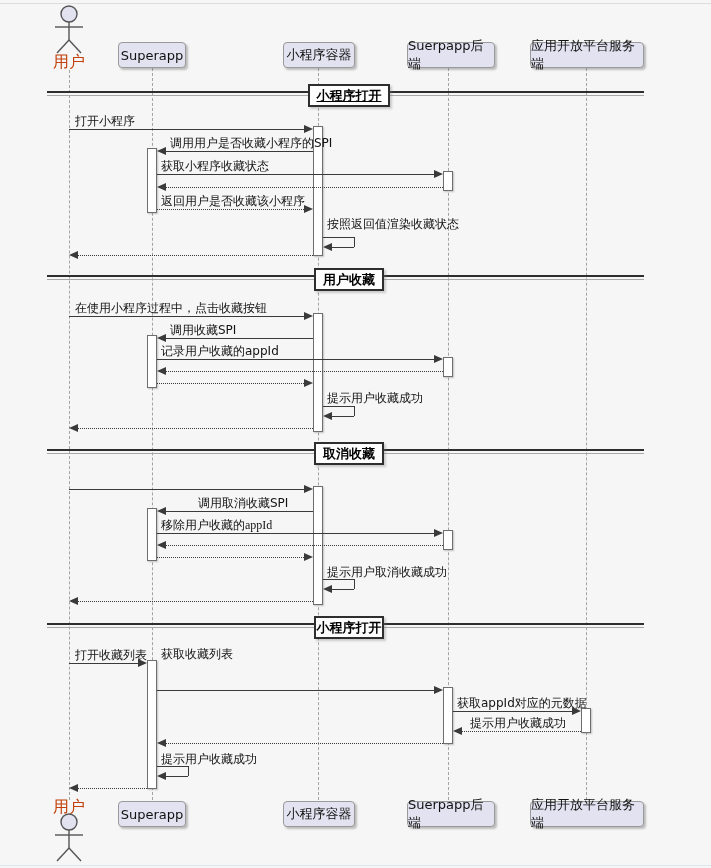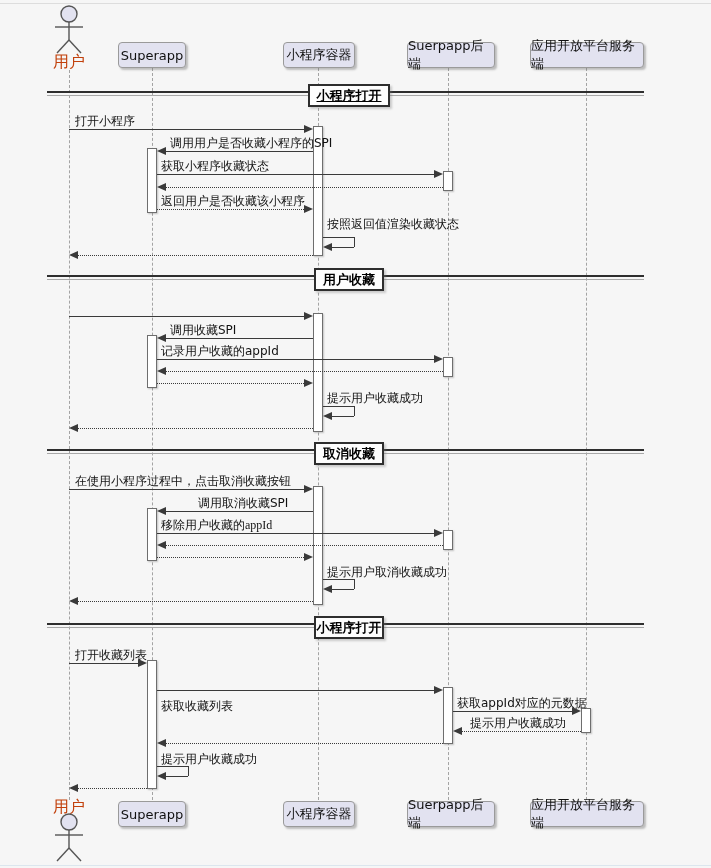--- a/index.html
+++ b/index.html
@@ -103,20 +103,21 @@
 
   <div class="divline" style="top:275px;"></div>
   <div class="divbox" style="left:314px; top:268px; width:66px; height:19px;">
       <span>用户收藏</span>
     </div>
 
   <div class="act" style="left:313px; top:313px; height:117px;"></div>
   <div class="act" style="left:147px; top:335px; height:51px;"></div>
   <div class="act" style="left:443px; top:357px; height:18px;"></div>
 
+  <div class="label" style="left:75px; top:302px;">在使用小程序过程中，点击收藏按钮</div>
   <div class="msg" style="left:69px; top:316px; width:235px;"></div>
   <div class="ah r" style="left:304px; top:312px;"></div>
 
   <div class="label" style="left:170px; top:324px;">调用收藏SPI</div>
   <div class="msg" style="left:165px; top:338px; width:148px;"></div>
   <div class="ah l" style="left:157px; top:334px;"></div>
 
   <div class="label" style="left:161px; top:345px;text-align:center;">记录用户收藏的appId</div>
   <div class="msg" style="left:157px; top:359px; width:277px;"></div>
   <div class="ah r" style="left:434px; top:355px;"></div>
@@ -138,21 +139,20 @@
 
   <div class="divline" style="top:449px;"></div>
   <div class="divbox" style="left:314px; top:442px; width:66px; height:19px;">
       <span>取消收藏</span>
     </div>
 
   <div class="act" style="left:313px; top:486px; height:117px;"></div>
   <div class="act" style="left:147px; top:508px; height:51px;"></div>
   <div class="act" style="left:443px; top:530px; height:18px;"></div>
 
-  <div class="label" style="left:75px; top:475px;">在使用小程序过程中，点击取消收藏按钮</div>
   <div class="msg" style="left:69px; top:489px; width:235px;"></div>
   <div class="ah r" style="left:304px; top:485px;"></div>
 
   <div class="label" style="left:170px; top:497px;margin-left:28px;">调用取消收藏SPI</div>
   <div class="msg" style="left:165px; top:511px; width:148px;"></div>
   <div class="ah l" style="left:157px; top:507px;"></div>
 
   <div class="label" style="left:161px; top:519px;font-family:Liberation Serif, serif;">移除用户收藏的appId</div>
   <div class="msg" style="left:157px; top:533px; width:277px;"></div>
   <div class="ah r" style="left:434px; top:529px;"></div>
@@ -178,21 +178,21 @@
     </div>
 
   <div class="act" style="left:147px; top:660px; height:127px;"></div>
   <div class="act" style="left:443px; top:687px; height:55px;"></div>
   <div class="act" style="left:581px; top:708px; height:23px;"></div>
 
   <div class="label" style="left:75px; top:649px;">打开收藏列表</div>
   <div class="msg" style="left:69px; top:663px; width:69px;"></div>
   <div class="ah r" style="left:138px; top:659px;"></div>
 
-  <div class="label" style="left:161px; top:700px;text-align:right;">获取收藏列表</div>
+  <div class="label" style="left:161px; top:648px;text-align:right;">获取收藏列表</div>
   <div class="msg" style="left:157px; top:690px; width:277px;"></div>
   <div class="ah r" style="left:434px; top:686px;"></div>
 
   <div class="label" style="left:457px; top:697px;">获取appId对应的元数据</div>
   <div class="msg" style="left:453px; top:711px; width:119px;"></div>
   <div class="ah r" style="left:572px; top:707px;"></div>
 
   <div class="label" style="left:470px; top:717px;">提示用户收藏成功</div>
   <div class="msg dotted" style="left:461px; top:731px; width:120px;"></div>
   <div class="ah l" style="left:453px; top:727px;"></div>

